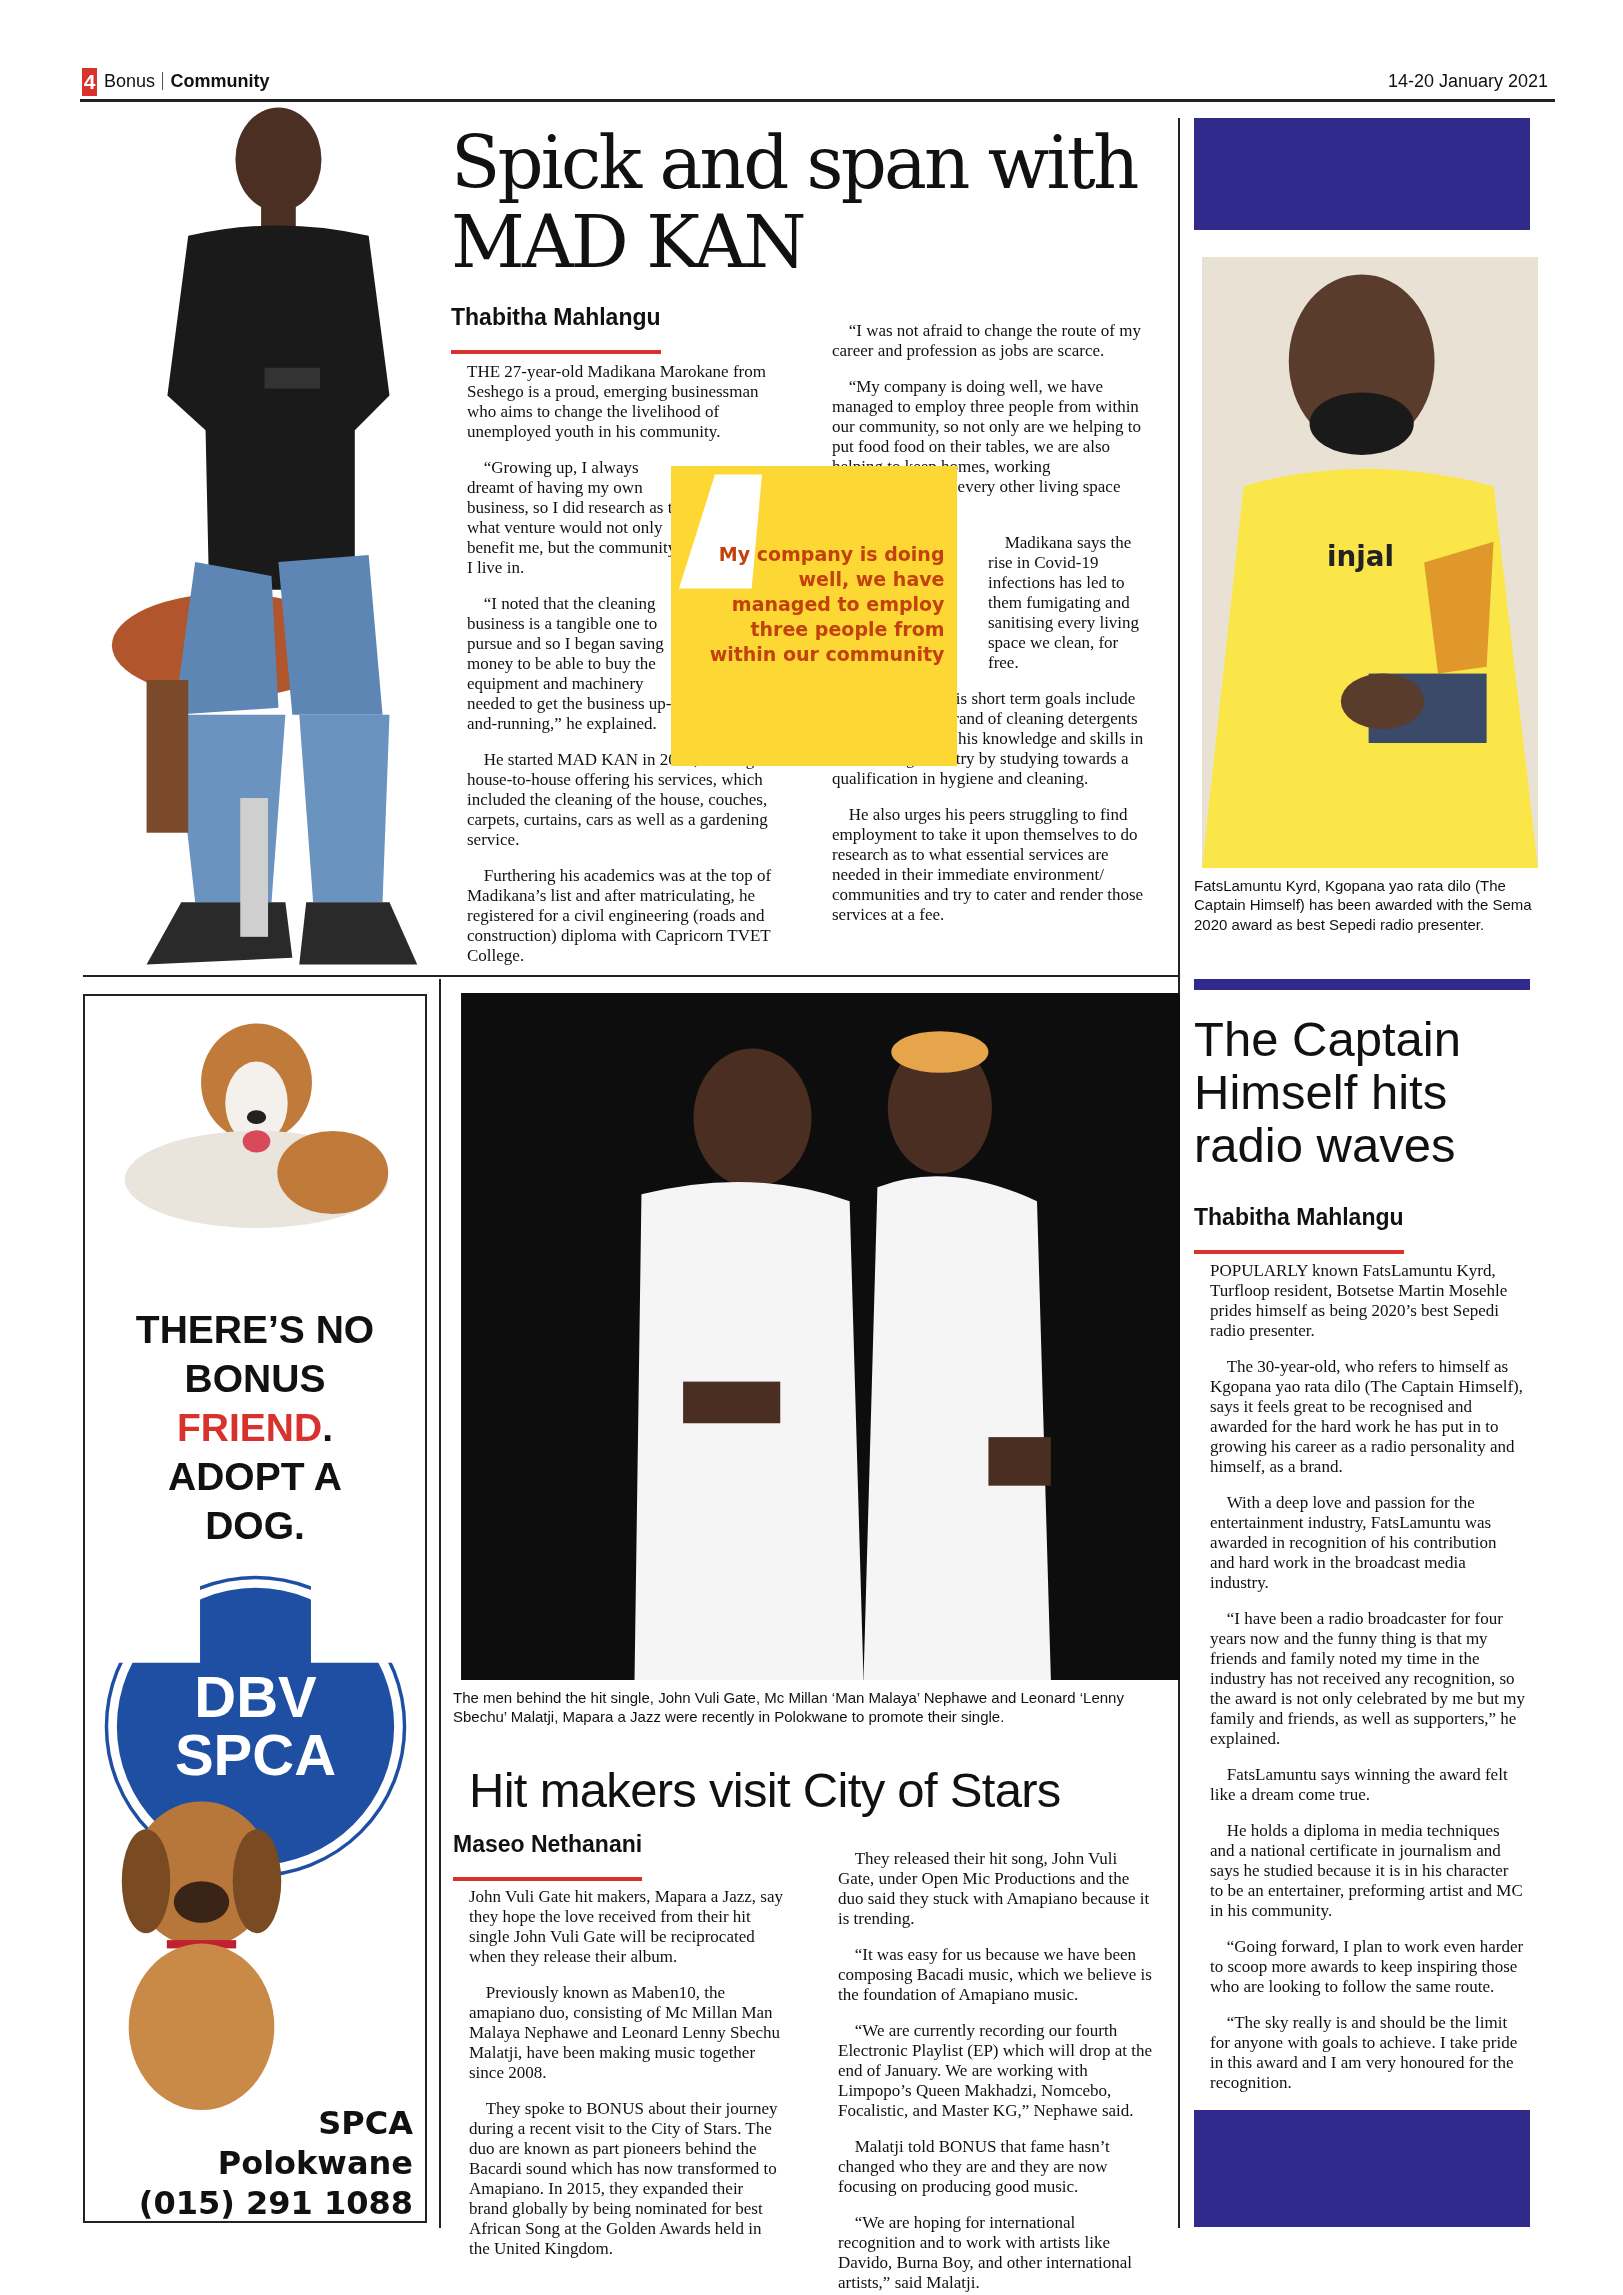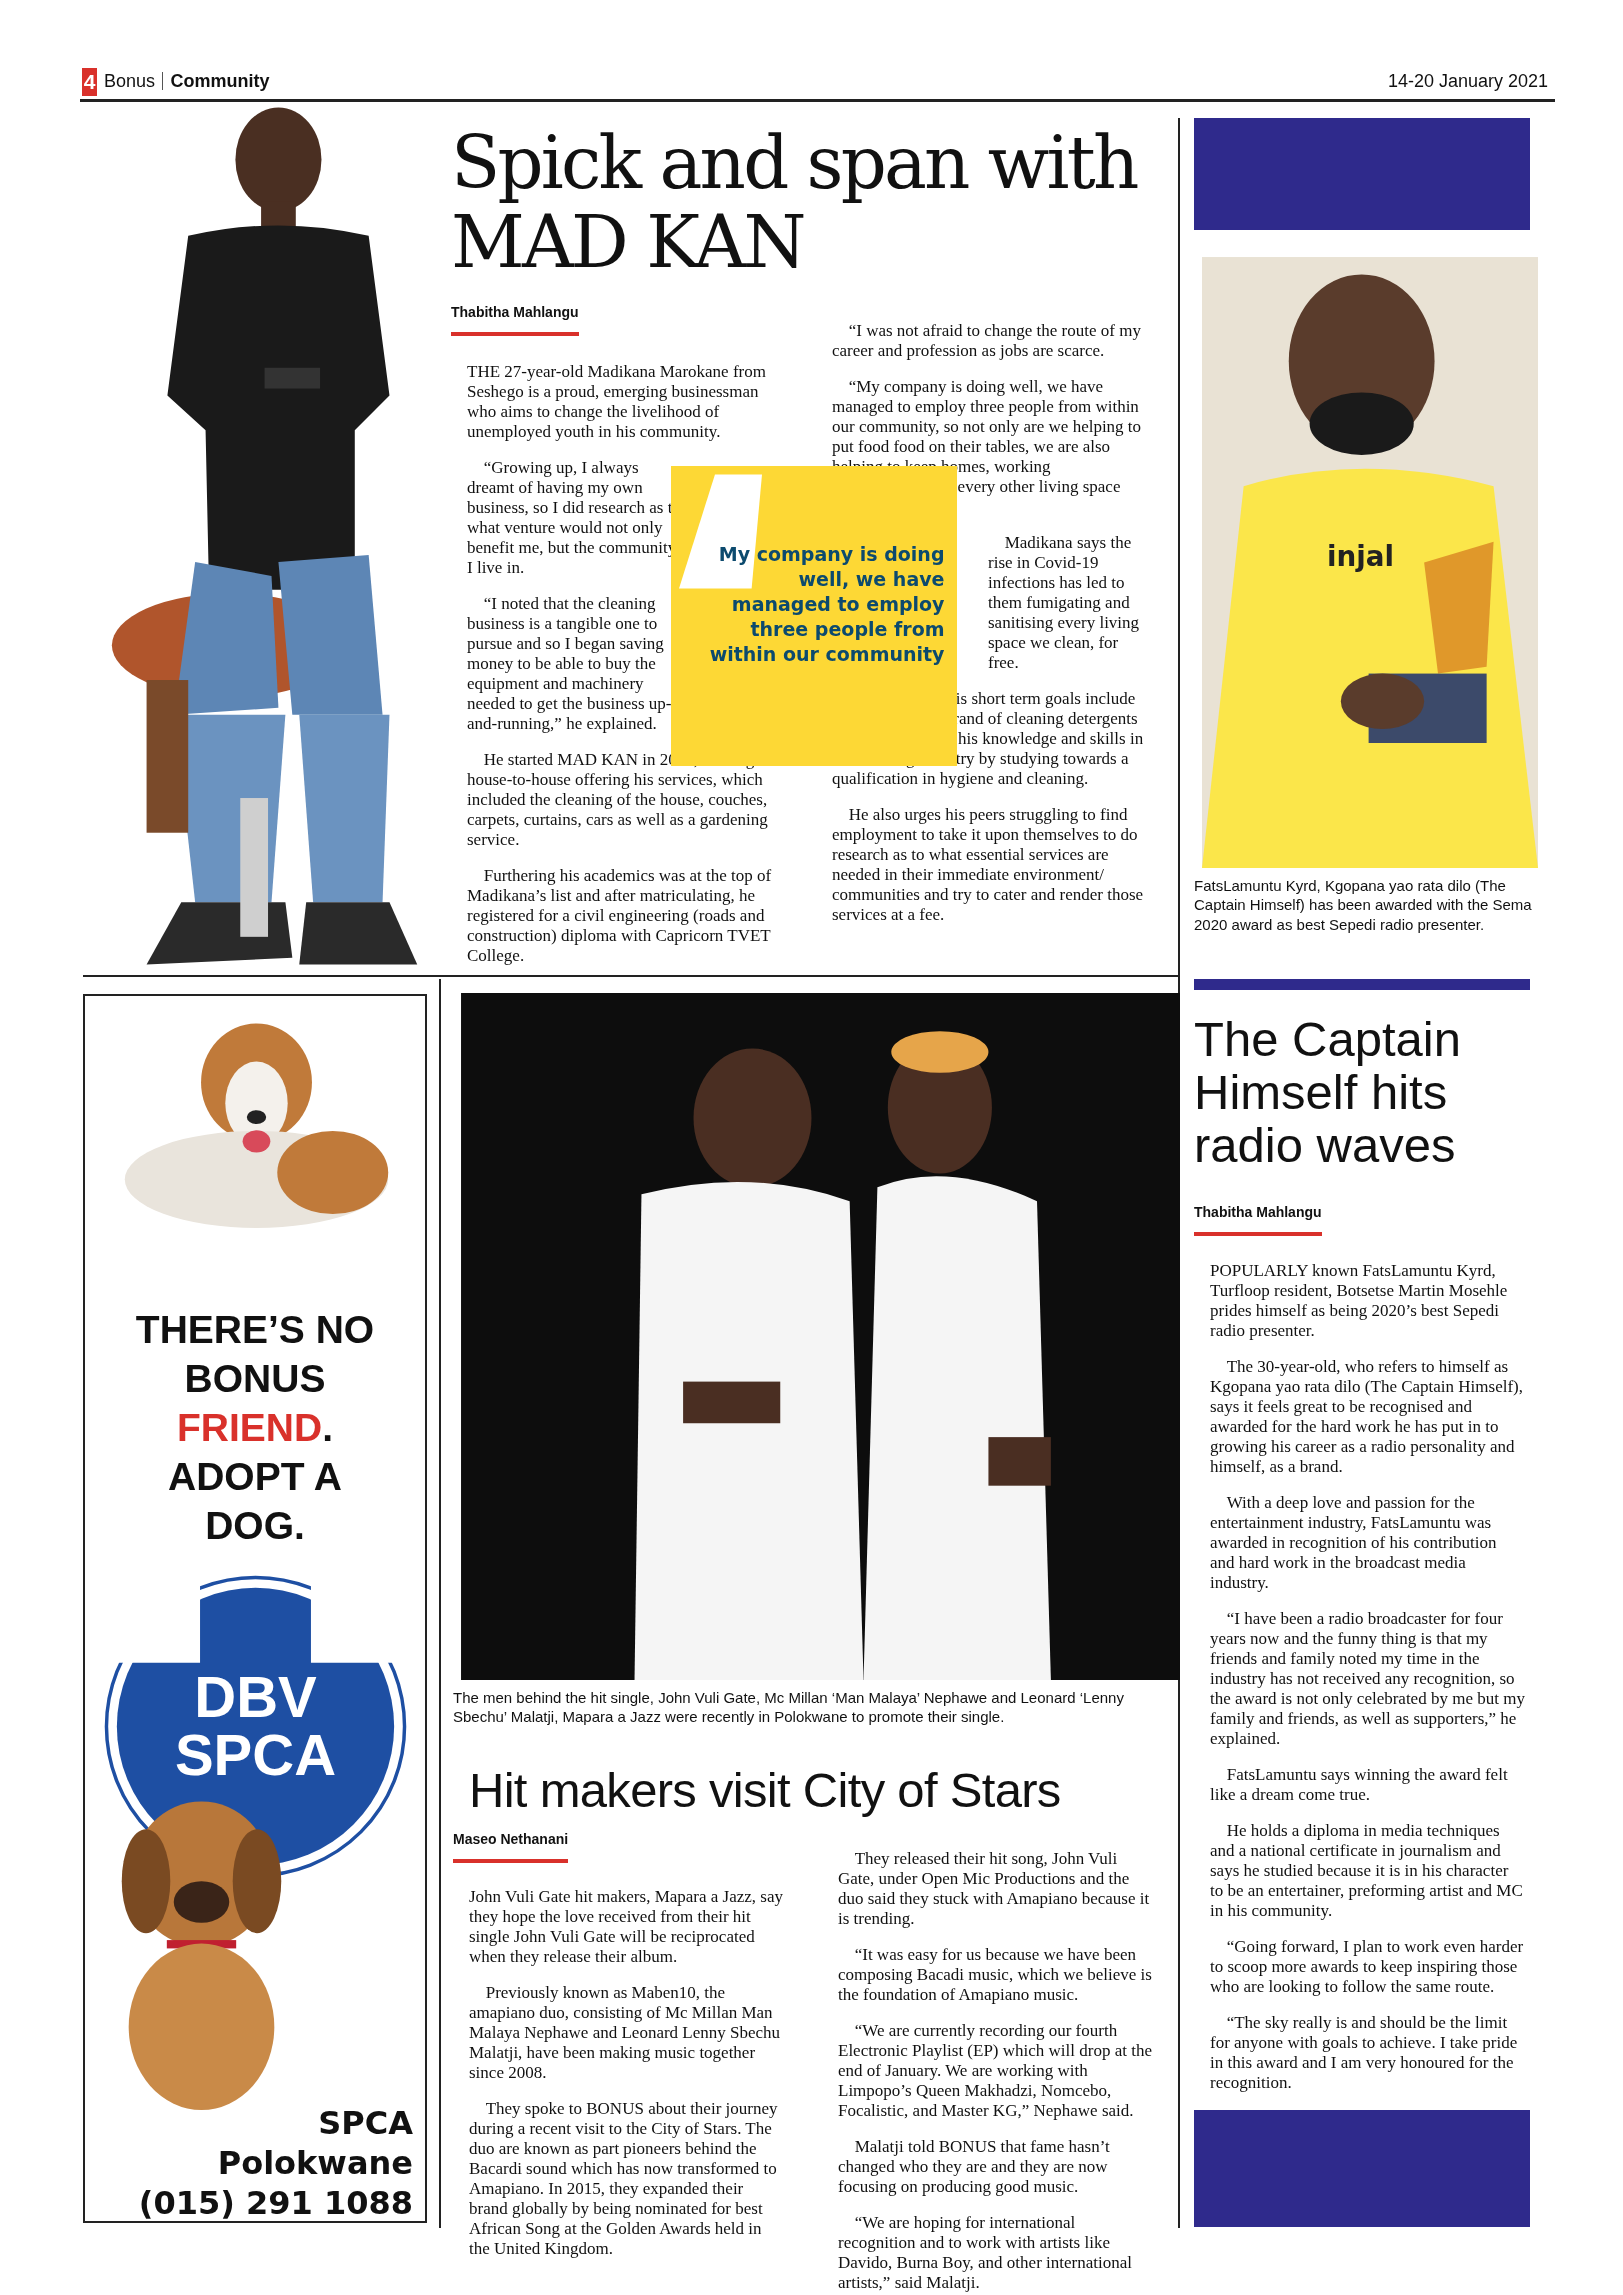--- a/index.html
+++ b/index.html
@@ -18,27 +18,27 @@
 
   
   .vrule { background: #222; width: 2.1px; }
   .hrule { background: #222; height: 2.1px; }
 
   
   .photo { overflow: hidden; padding-left: 8px; }
 
   
   .h-main { left: 451px; top: 124px; width: 729px; font-size: 72px; line-height: 79px; font-family: "DejaVu Serif", serif; font-weight: normal; letter-spacing: -2.8px; }
-  .byline { font-size: 14px; font-weight: bold; padding-bottom: 12px; border-bottom: 4.2px solid #d9312b; display: inline-block; }
+  .byline { font-size: 23px; font-weight: bold; padding-bottom: 19px; border-bottom: 4.2px solid #d9312b; display: inline-block; }
   .body { font-size: 17px; line-height: 20px; text-align: left; }
   .body p { margin: 16px; text-indent: 16.7px; }
   .body p.first { text-indent: 0; }
 
   .pullquote { left: 671px; top: 466px; width: 286px; height: 300px; background: #fdd835; }
-  .pq-text { position: absolute; right: 12.5px; top: 76px; width: 250px; text-align: right; font-family: "DejaVu Sans", sans-serif; font-weight: bold; font-size: 19px; line-height: 25px; color: #0c4a6e; }
+  .pq-text { position: absolute; right: 12.5px; top: 76px; width: 250px; text-align: right; font-family: "DejaVu Sans", sans-serif; font-weight: bold; font-size: 19px; line-height: 25px; color: #c2410c; }
 
   .caption { font-size: 15px; line-height: 19.4px; }
 
   .h-captain { left: 1194px; top: 1013px; width: 361px; font-size: 49px; line-height: 53px; font-weight: normal; }
   .h-hit { left: 453px; top: 1762px; width: 722px; font-size: 49px; line-height: 56px; font-weight: normal; letter-spacing: -0.7px; margin-left: 16px; }
 
   .navy { background: #2f2a8c; }
 
   
   .ad-box { left: 83px; top: 994px; width: 344px; height: 1229px; border: 2.1px solid #222; background: #fff; box-sizing: border-box; }

